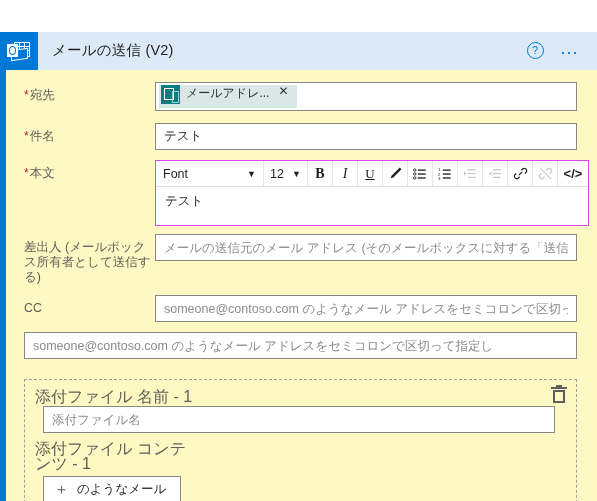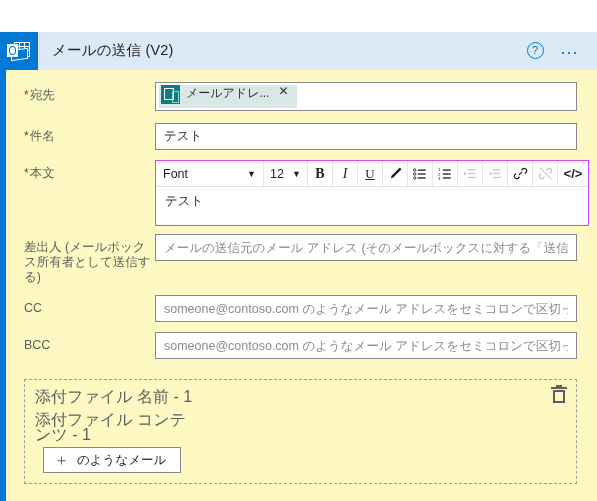--- a/index.html
+++ b/index.html
@@ -428,38 +428,38 @@
     <div class="row">
       <div class="row-label">CC</div>
       <div class="row-field">
         <input class="inp" type="text" placeholder="someone@contoso.com のようなメール アドレスをセミコロンで区切って指定し" style="">
       </div>
     </div>
 
     <div class="gap-10"></div>
 
     <div class="row">
-      <div class="row-label">BCC</div>
       <div class="row-field">
         <input class="inp" type="text" placeholder="someone@contoso.com のようなメール アドレスをセミコロンで区切って指定し" style="">
       </div>
     </div>
 
     <div class="gap-10"></div>
 
     <div class="attach-wrap">
 
       <div class="trash-btn">
         <div class="handle"></div>
         <div class="lid"></div>
         <div class="can"></div>
       </div>
 
       <div class="attach-group">
         <div class="attach-label">添付ファイル 名前 - 1</div>
+        <input class="attach-input" type="text" placeholder="添付ファイル名" style="">
       </div>
 
       <div class="attach-group second">
         <div class="attach-label">添付ファイル コンテンツ - 1</div>
       </div>
 
       <div class="add-btn">
         <span class="add-plus">＋</span>
         <span>のようなメール</span>
       </div>

